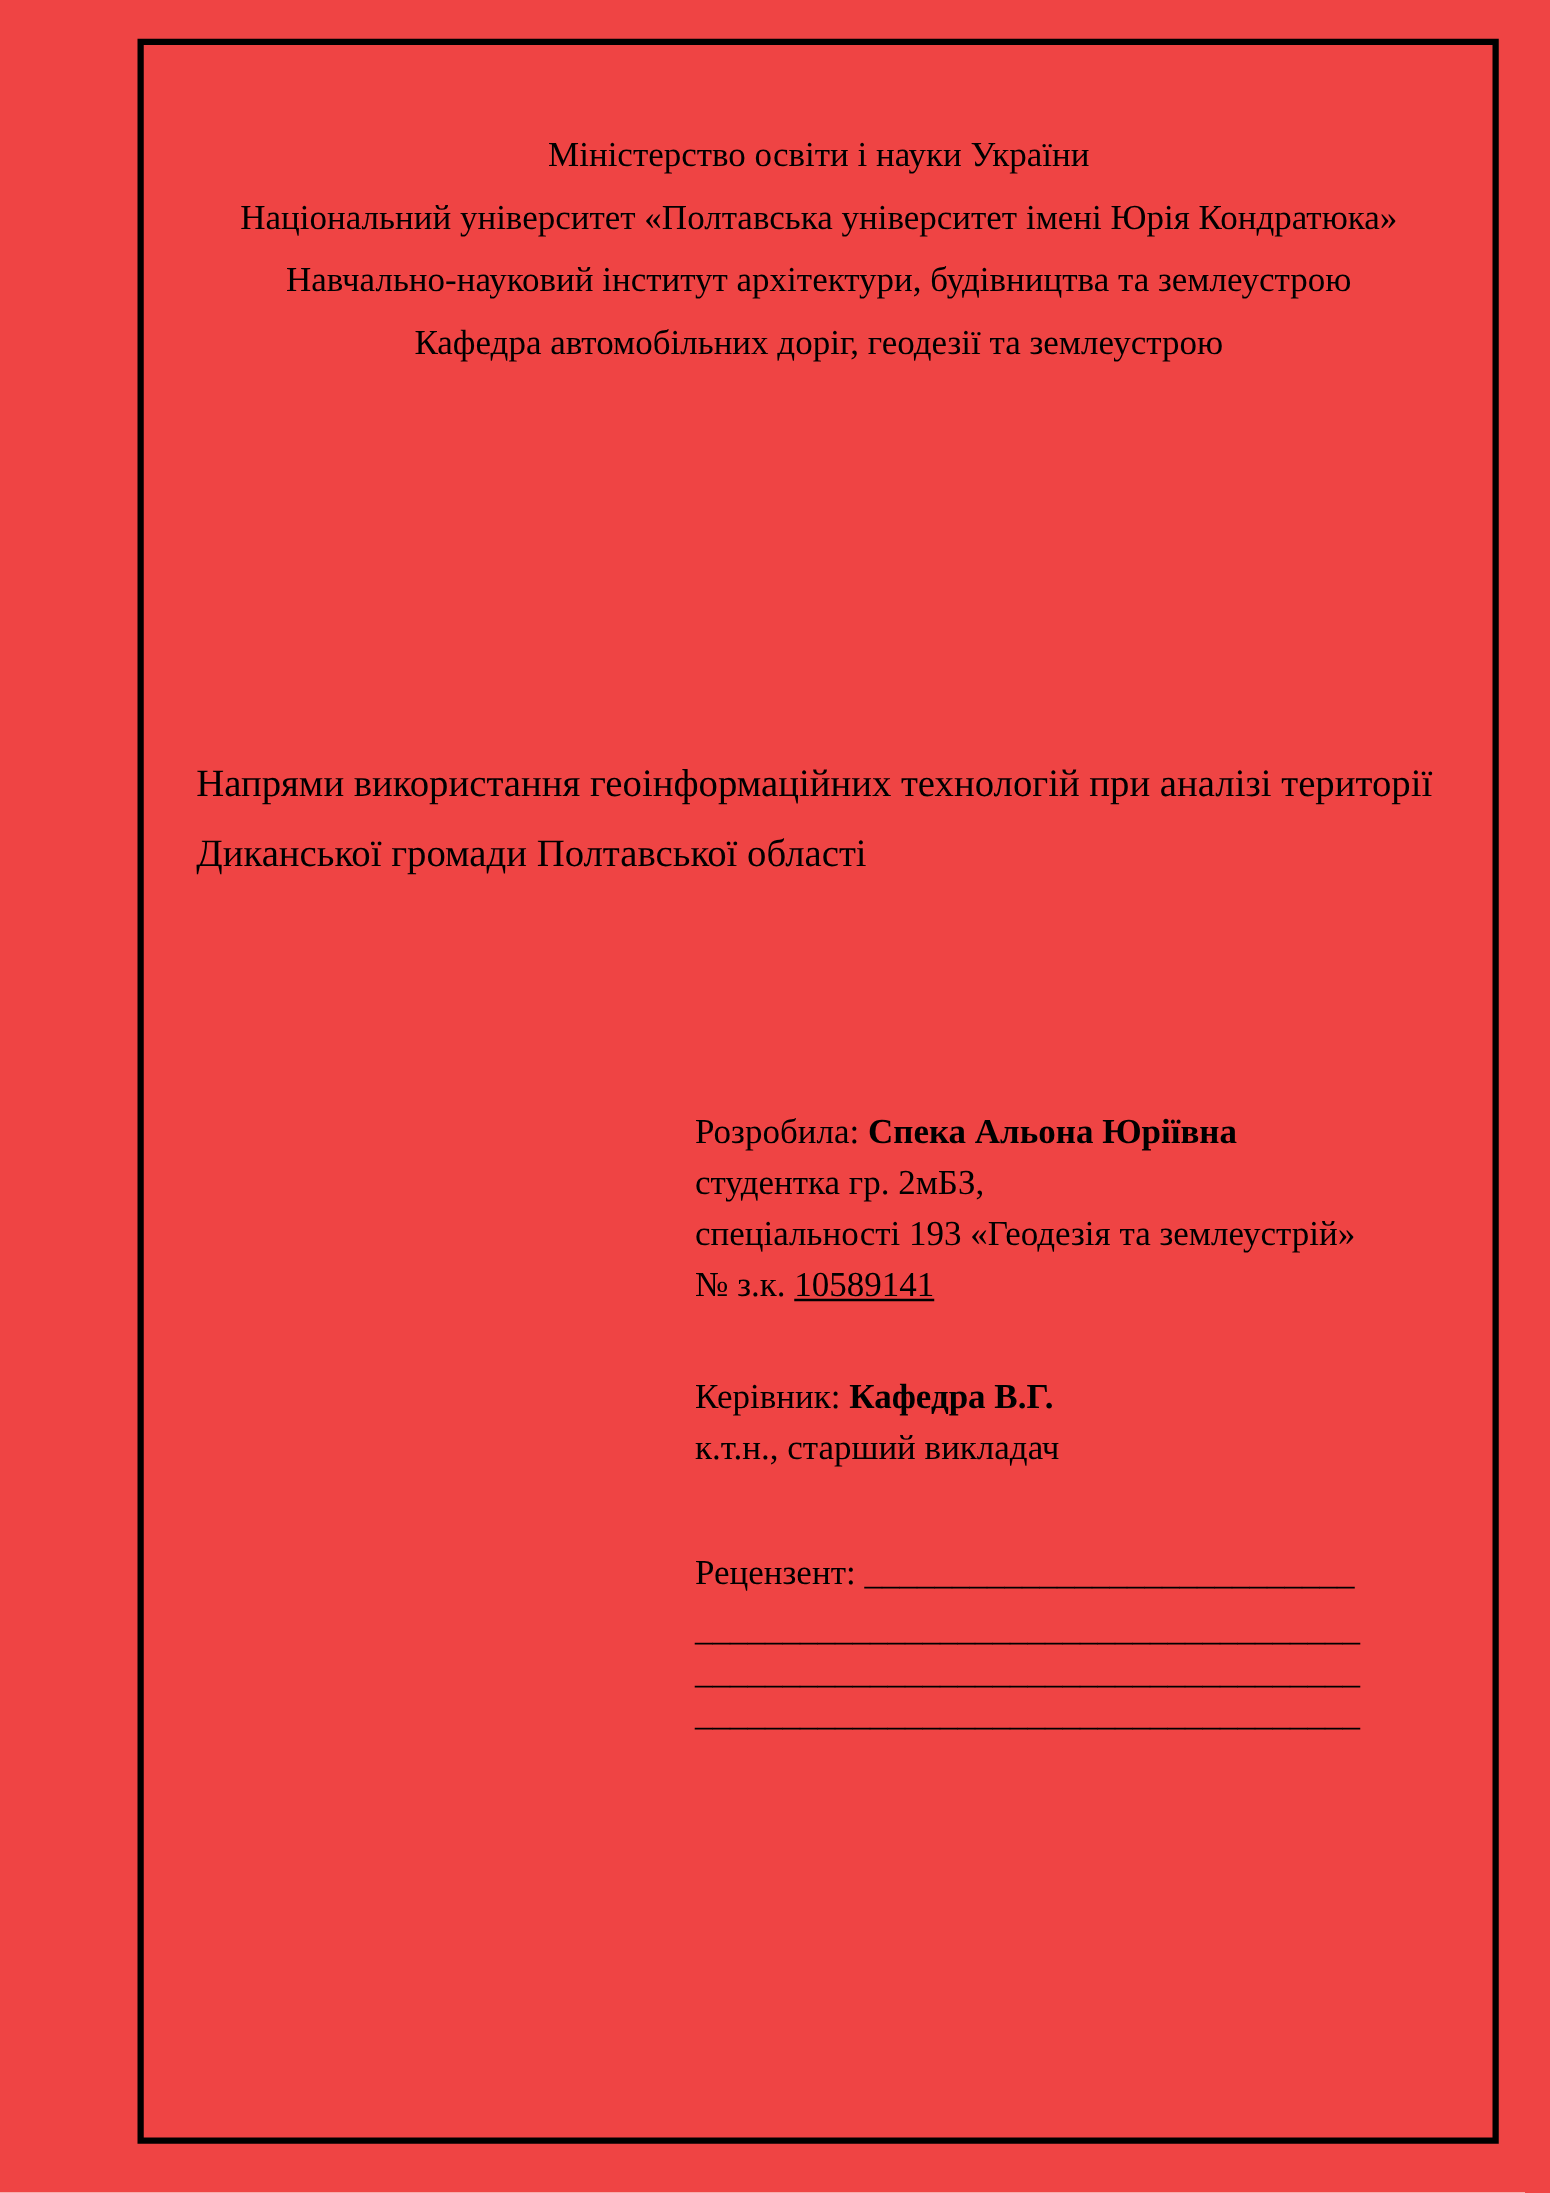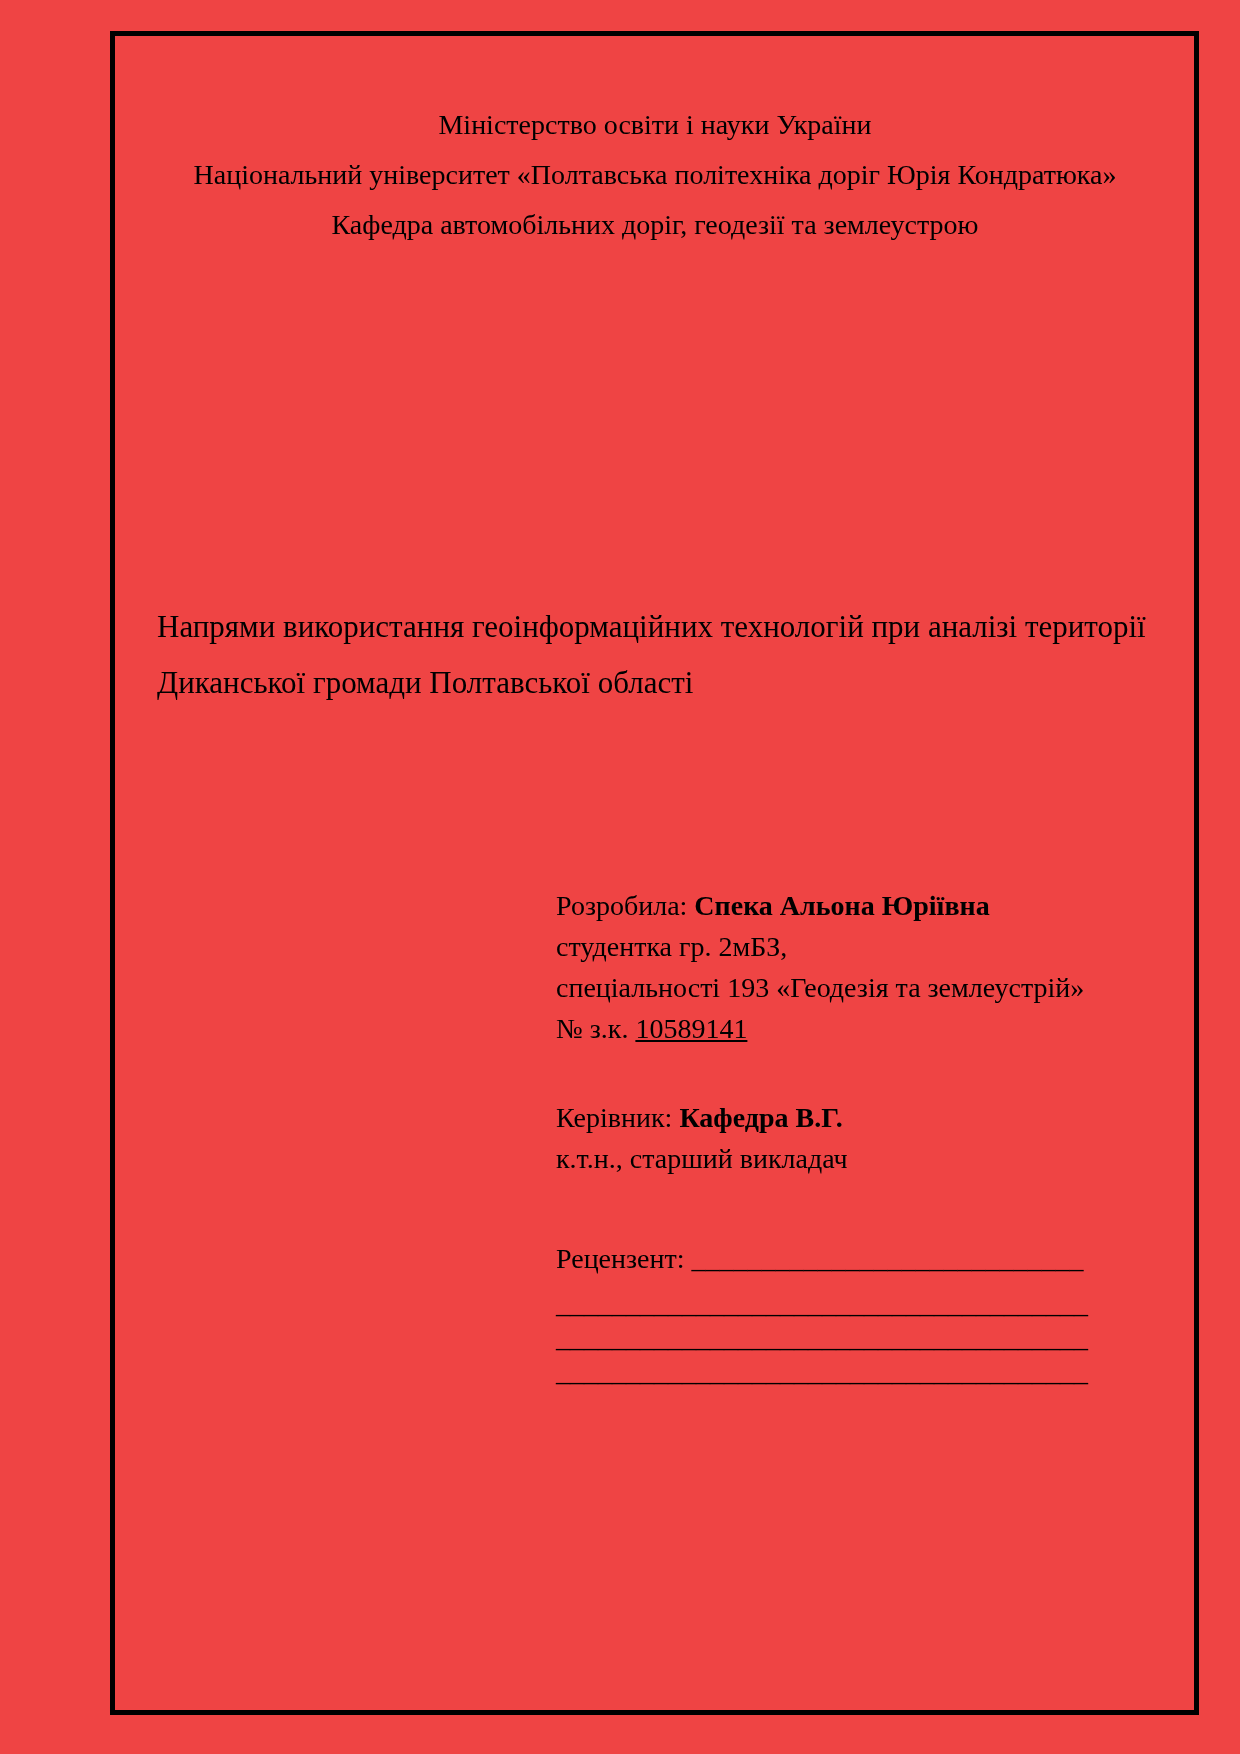--- a/index.html
+++ b/index.html
@@ -87,21 +87,22 @@
   }
 </style>
 </head>
 <body>
 
 <div class="page">
   <div class="border-frame"></div>
 
   <div class="institution-header">
     <div>Міністерство освіти і науки України</div>
-    <div>Національний університет «Полтавська політехніка доріг Юрія Кондратюка»</div>
+    <div>Національний університет «Полтавська університет імені Юрія Кондратюка»</div>
+    <div>Навчально-науковий інститут архітектури, будівництва та землеустрою</div>
     <div>Кафедра автомобільних доріг, геодезії та землеустрою</div>
   </div>
 
   <div class="doctype-block">
   </div>
 
   <div class="thesis-title">Напрями використання геоінформаційних технологій при аналізі території Диканської громади Полтавської області</div>
 
   <div class="credits developer-block">
     <div><span>Розробила:</span> <span class="bold">Спека Альона Юріївна</span></div>

